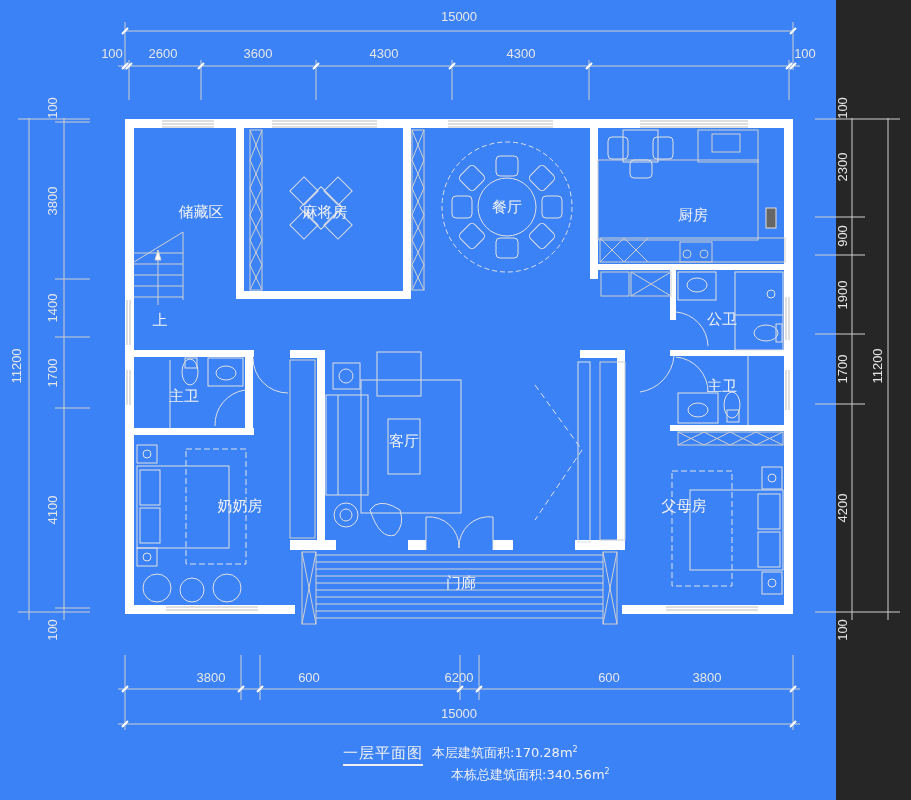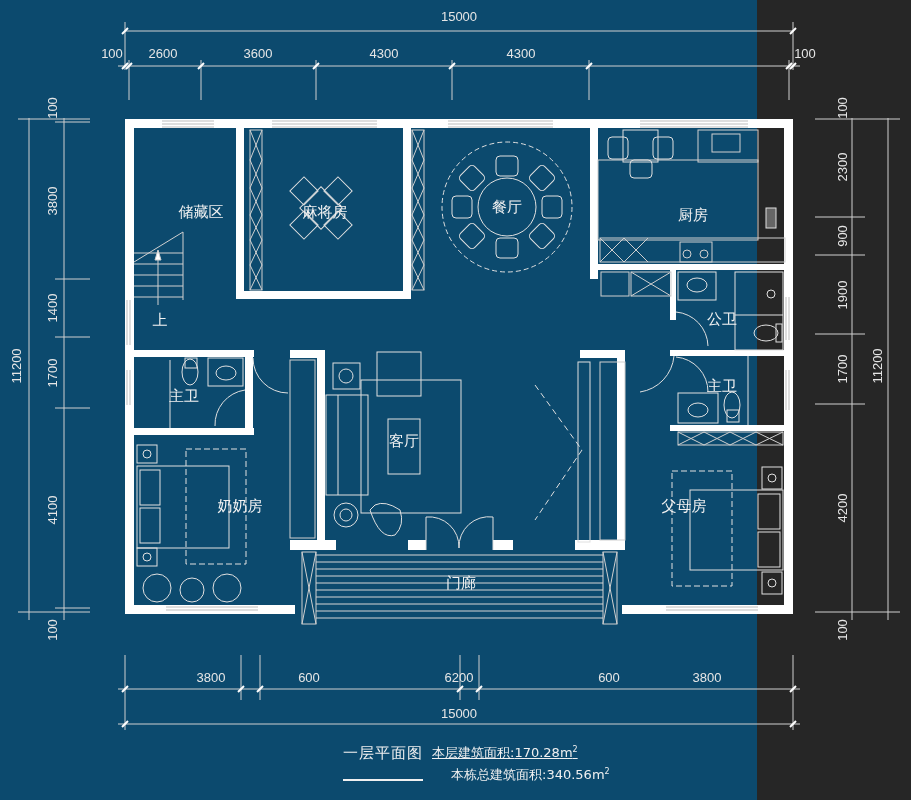--- a/index.html
+++ b/index.html
@@ -1,22 +1,22 @@
 <!DOCTYPE html>
 <html><head>
 <meta charset="utf-8">
 <style>
   html,body{margin:0;padding:0;background:#262626;}
   body{width:911px;height:800px;position:relative;overflow:hidden;font-family:"Liberation Sans","DejaVu Sans",sans-serif;color:#e8e8e8;}
-  .canvas{position:absolute;left:0;top:0;width:757px;height:800px;background:#0c4a6e;}
+  .canvas{position:absolute;left:0;top:0;width:836px;height:800px;background:#3b82f6;}
   svg{position:absolute;left:0;top:0;}
   .dim{font-family:"Liberation Sans Narrow","Liberation Sans",sans-serif;font-size:13px;fill:#e6e6e6;}
   .room{font-family:"DejaVu Sans",sans-serif;font-size:15px;fill:#f2f2f2;}
-  .title{position:absolute;left:343px;top:744px;font-family:"DejaVu Sans",sans-serif;font-size:15px;color:#f0f0f0;border-bottom:2px solid #f0f0f0;padding-bottom:16px;letter-spacing:1px;}
-  .area1{position:absolute;left:432px;top:744px;font-family:"DejaVu Sans",sans-serif;font-size:13px;color:#f0f0f0;text-decoration:underline;}
+  .title{position:absolute;left:343px;top:744px;font-family:"DejaVu Sans",sans-serif;font-size:15px;color:#f0f0f0;border-bottom:2px solid #f0f0f0;padding-bottom:1px;letter-spacing:1px;}
+  .area1{position:absolute;left:432px;top:744px;font-family:"DejaVu Sans",sans-serif;font-size:13px;color:#f0f0f0;}
   .area2{position:absolute;left:432px;top:766px;font-family:"DejaVu Sans",sans-serif;font-size:13px;color:#f0f0f0;margin-left:19px;}
   sup{font-size:8px;}
 </style>
 </head>
 <body>
 
 <div class="canvas">
 <svg width="911" height="800" viewBox="0 0 911 800">
 
   <g stroke="#cfcfcf" stroke-width="1" fill="none">

